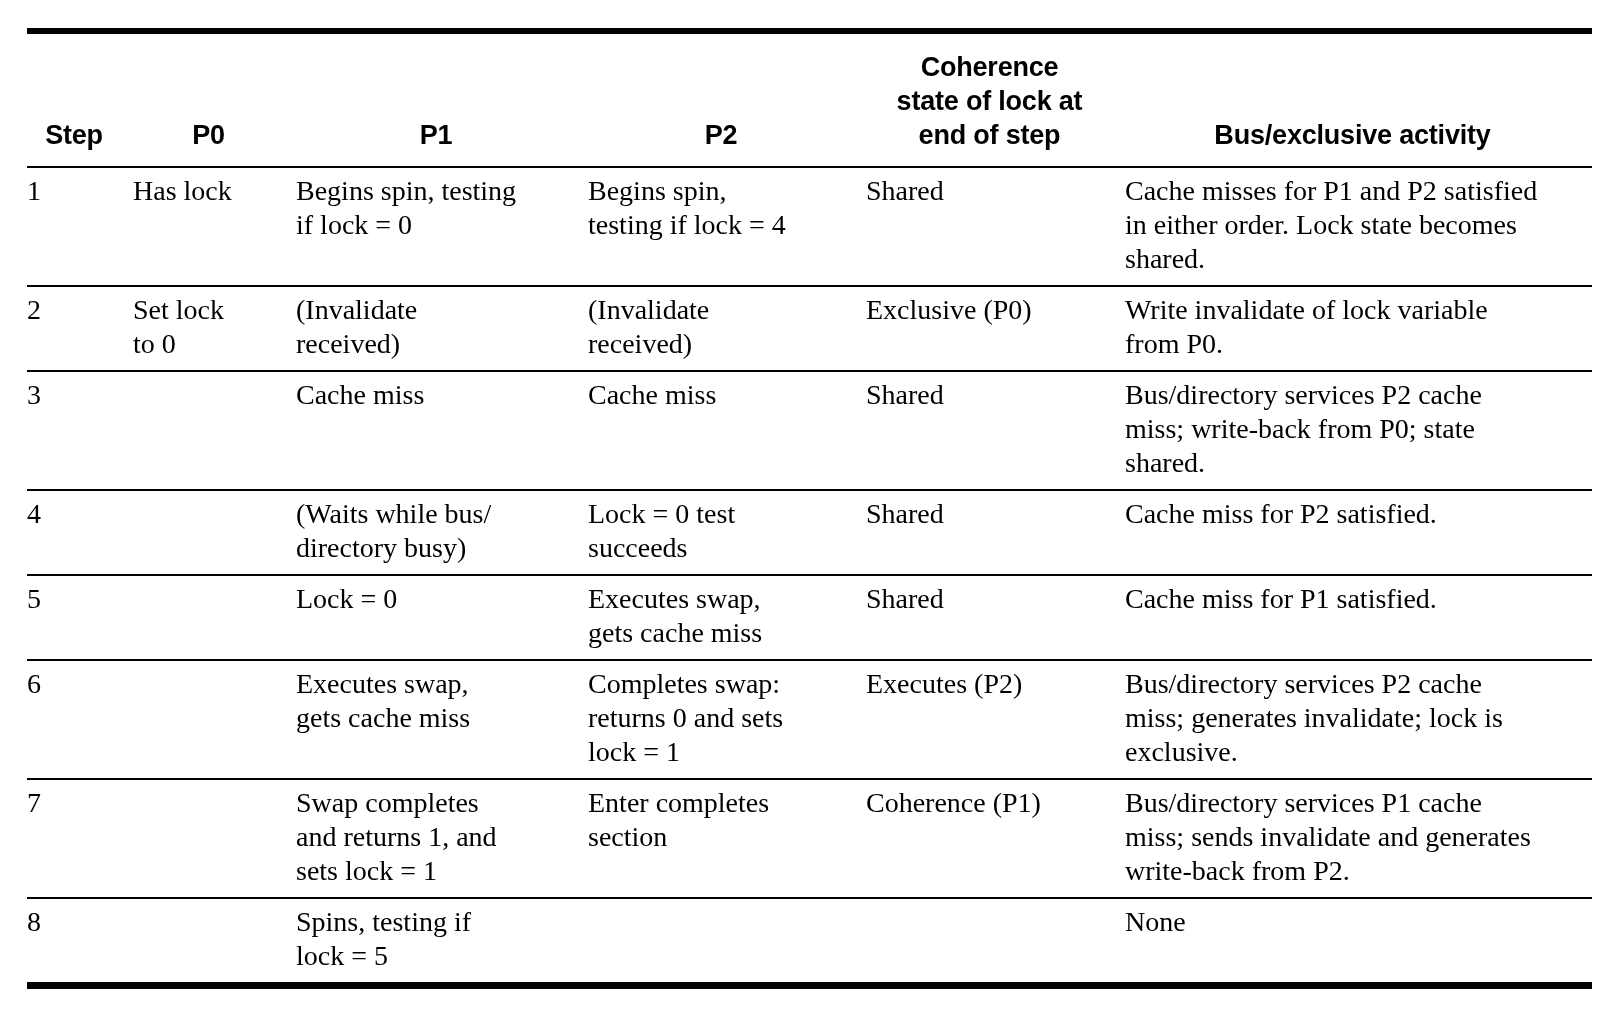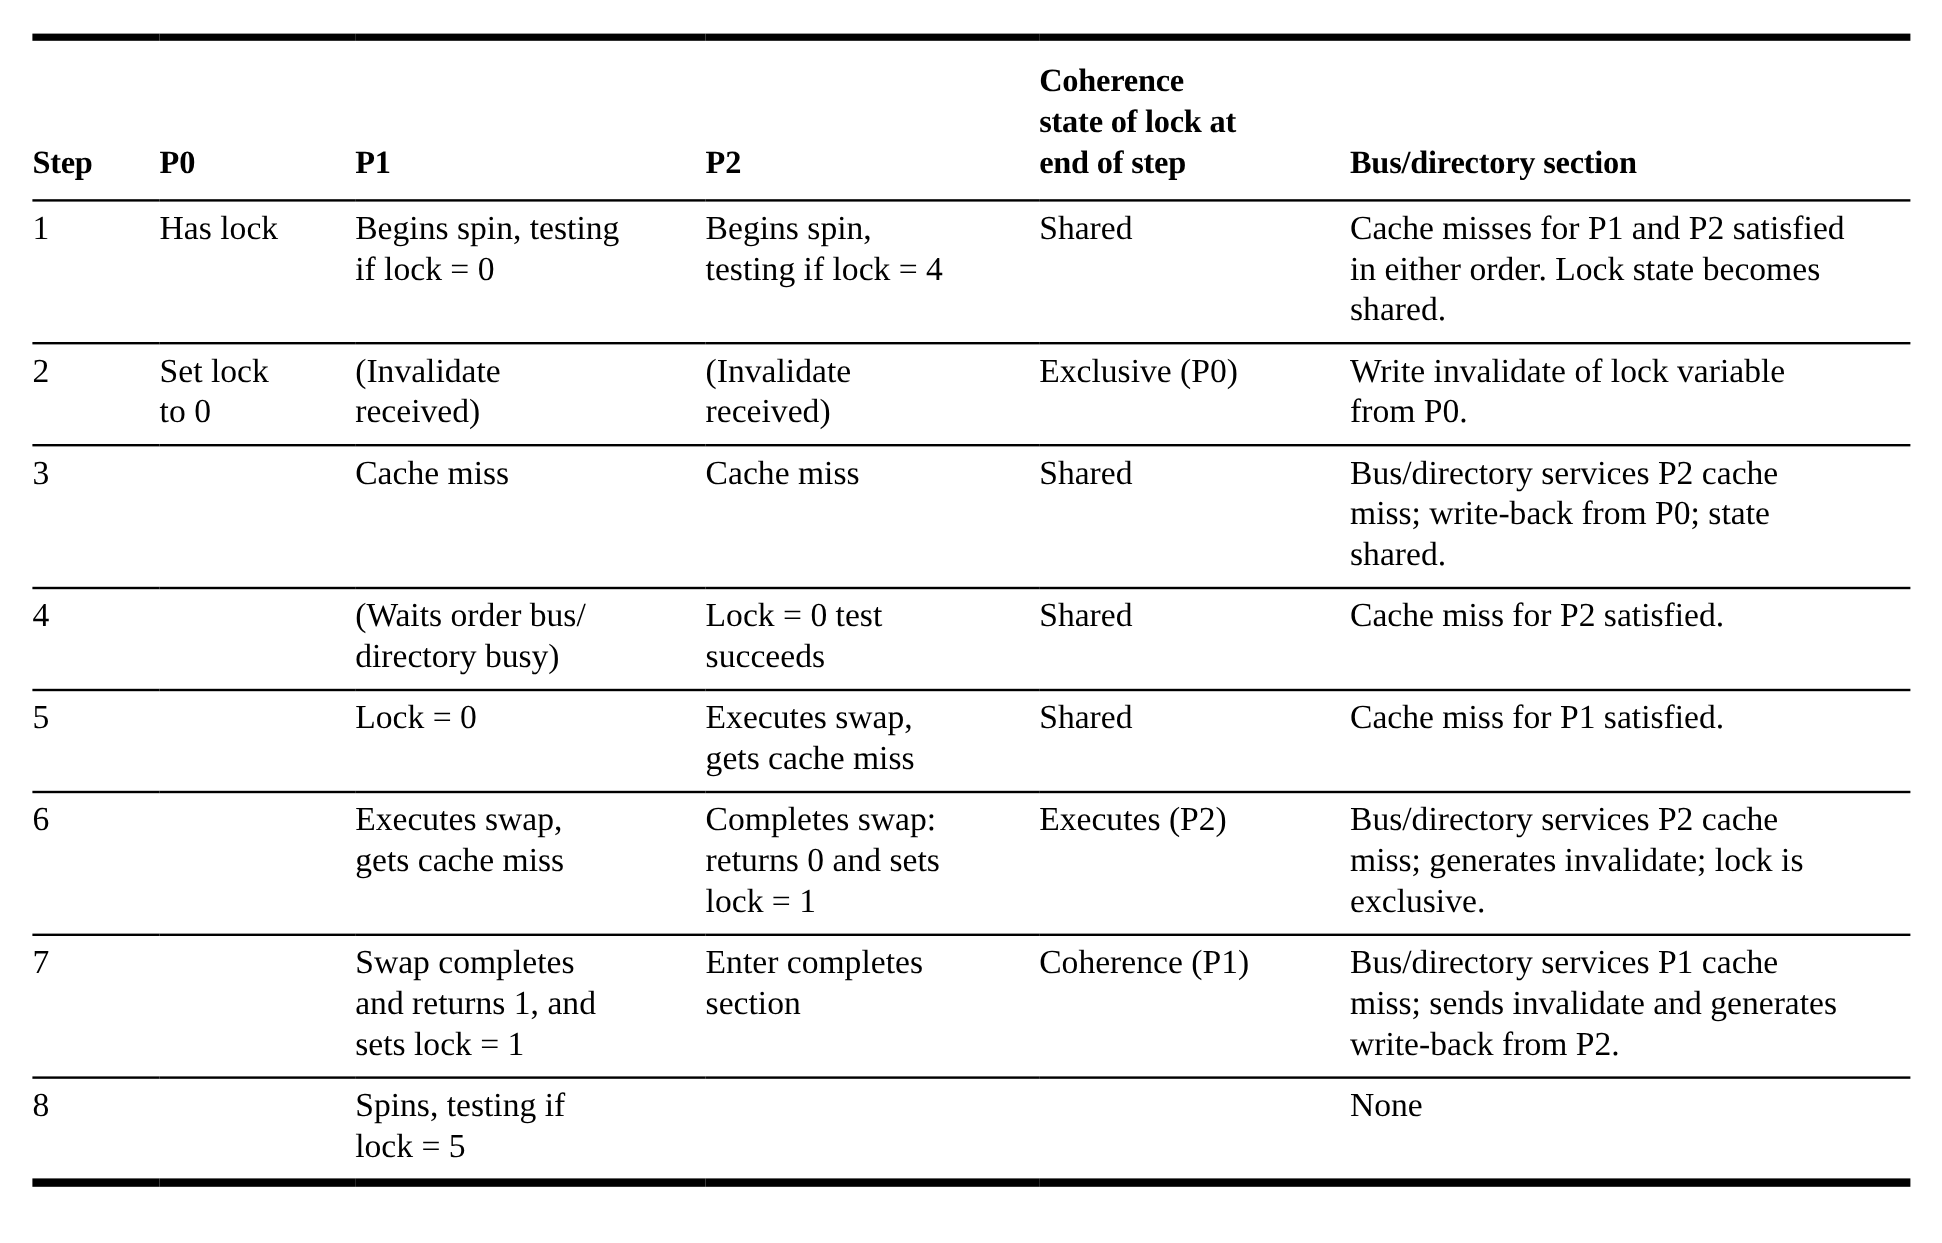--- a/index.html
+++ b/index.html
@@ -22,26 +22,26 @@
   }
   table.coherence-table{
     border-collapse:collapse;
     table-layout:fixed;
     width:1565px;
     border-top:6px solid var(--color-rule,#000);
     border-bottom:7px solid var(--color-rule,#000);
     color:var(--color-text,#000);
   }
   table.coherence-table th{
-    font-family:Liberation Serif, serif;
+    font-family:Liberation Sans, sans-serif;
     font-weight:700;
     font-size:27px;
     line-height:34px;
     letter-spacing:-0.2px;
-    text-align:left;
+    text-align:center;
     vertical-align:bottom;
     padding:16px 12px 14px 0;
     white-space:pre-line;
   }
   table.coherence-table td{
     font-family:"Liberation Serif", serif;
     font-size:28px;
     line-height:34px;
     text-align:left;
     vertical-align:top;
@@ -67,21 +67,21 @@
     </colgroup>
     <thead>
       <tr>
         <th>Step</th>
         <th>P0</th>
         <th>P1</th>
         <th>P2</th>
         <th>Coherence
 state of lock at
 end of step</th>
-        <th>Bus/directory section</th>
+        <th>Bus/exclusive activity</th>
       </tr>
     </thead>
     <tbody>
       <tr>
         <td>1</td>
         <td>Has lock</td>
         <td>Begins spin, testing
 if lock = 0</td>
         <td>Begins spin,
 testing if lock = 4</td>
@@ -108,21 +108,21 @@
         <td>Cache miss</td>
         <td>Cache miss</td>
         <td>Shared</td>
         <td>Bus/directory services P2 cache
 miss; write-back from P0; state
 shared.</td>
       </tr>
       <tr>
         <td>4</td>
         <td></td>
-        <td>(Waits order bus/
+        <td>(Waits while bus/
 directory busy)</td>
         <td>Lock = 0 test
 succeeds</td>
         <td>Shared</td>
         <td>Cache miss for P2 satisfied.</td>
       </tr>
       <tr>
         <td>5</td>
         <td></td>
         <td>Lock = 0</td>

